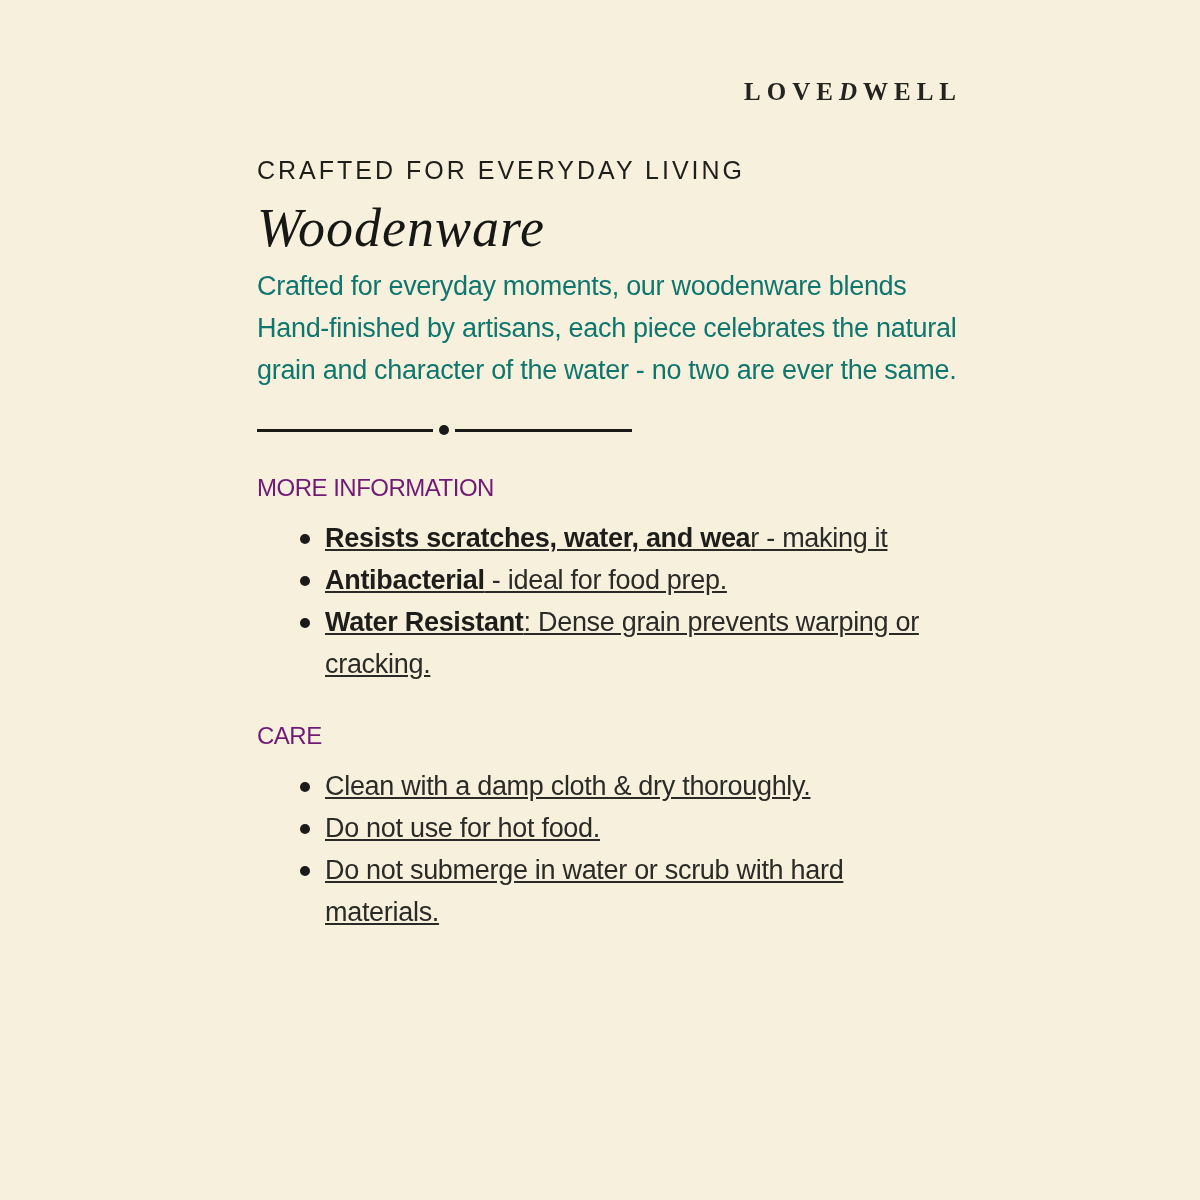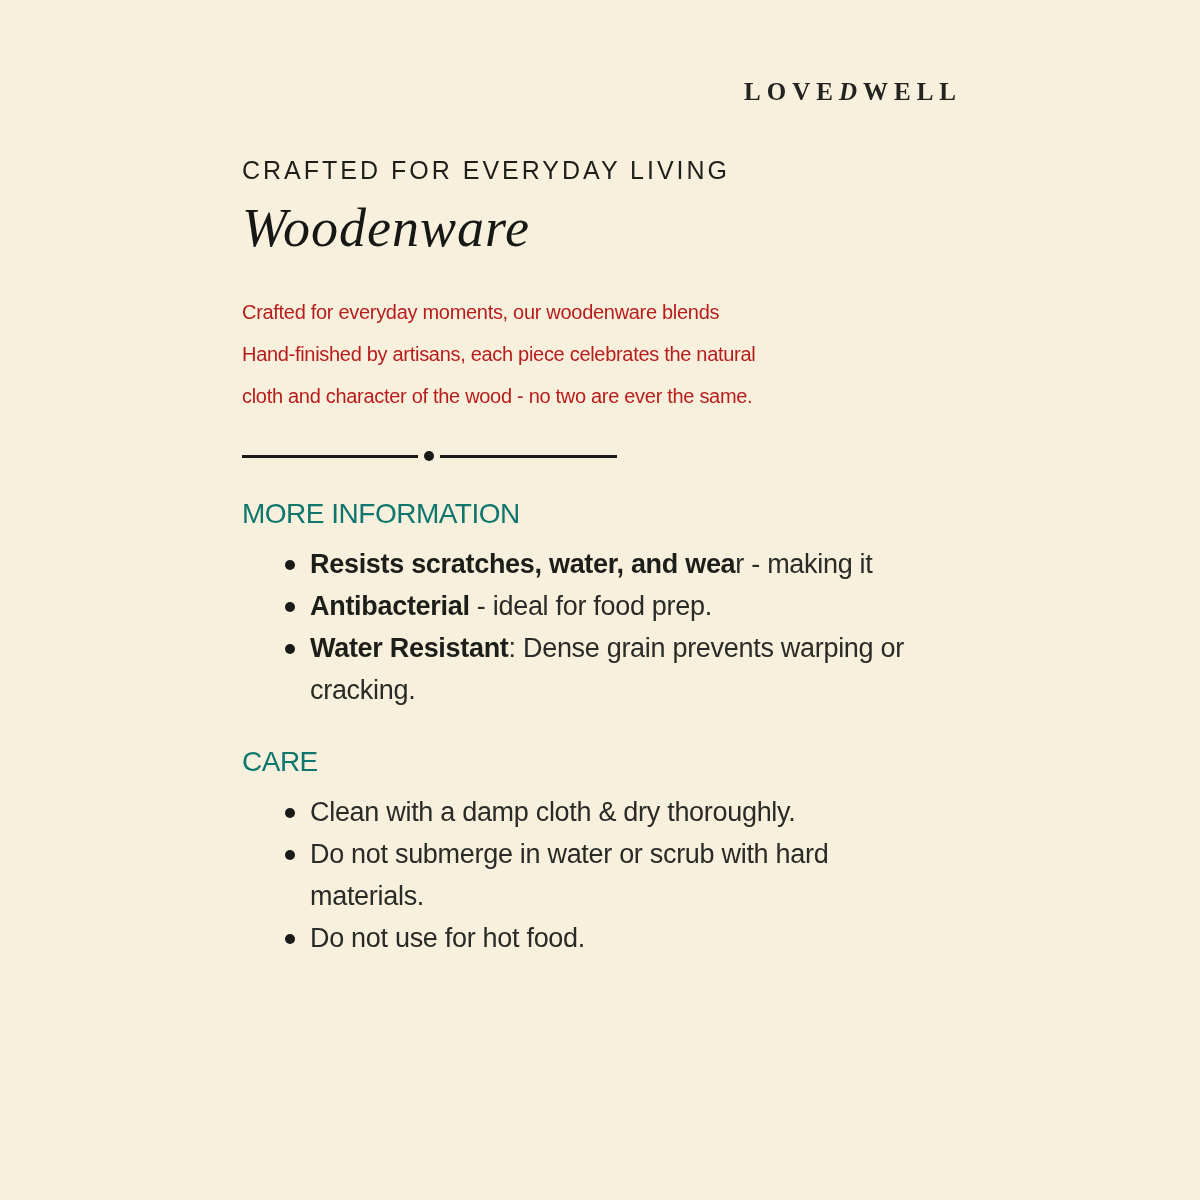--- a/index.html
+++ b/index.html
@@ -24,21 +24,21 @@
     font-family: "Liberation Serif", serif;
     font-weight: 700;
     font-size: 25px;
     letter-spacing: 6px;
     color: #23231f;
     white-space: nowrap;
   }
   .brand .it { font-style: italic; }
   .content {
     position: absolute;
-    left: 242px;
+    left: 257px;
     top: 0;
     width: 790px;
   }
   .eyebrow {
     margin-top: 157px;
     font-size: 25px;
     letter-spacing: 3px;
     line-height: 26px;
     color: #1e1e1b;
     white-space: nowrap;
@@ -48,25 +48,24 @@
     font-family: "Liberation Serif", serif;
     font-style: italic;
     font-weight: 500;
     font-size: 54px;
     line-height: 74px;
     letter-spacing: 1px;
     color: #171715;
     white-space: nowrap;
   }
   .intro {
-    margin-top: 26px;
-    font-size: 20px;
+    font-size: 27px;
     line-height: 42px;
     letter-spacing: -0.3px;
-    color: #b91c1c;
+    color: #0f766e;
   }
   .intro .line { white-space: nowrap; }
   .divider {
     margin-top: 34px;
     display: flex;
     align-items: center;
     height: 10px;
     width: 375px;
   }
   .divider .seg {
@@ -76,40 +75,41 @@
   .divider .seg.left  { width: 176px; }
   .divider .seg.right { width: 177px; }
   .divider .dot {
     width: 10px;
     height: 10px;
     border-radius: 50%;
     background: #1a1a18;
     margin: 0 6px;
   }
   .section-heading {
-    font-size: 28px;
+    font-size: 24px;
     line-height: 30px;
     letter-spacing: -0.5px;
-    color: #0f766e;
+    color: #701a75;
     white-space: nowrap;
   }
   .section-heading.first { margin-top: 38px; }
   .section-heading.second { margin-top: 36px; }
   .bullets {
     list-style: none;
     margin: 14px 0 0 0;
     padding: 0;
     font-size: 27px;
     line-height: 42px;
     letter-spacing: -0.3px;
     color: #2a2a27;
   }
   .bullets li {
     position: relative;
     padding-left: 68px;
+    text-decoration: underline;
   }
   .bullets li::before {
     content: "";
     position: absolute;
     left: 43px;
     top: 17px;
     width: 10px;
     height: 10px;
     border-radius: 50%;
     background: #1a1a18;
@@ -127,21 +127,21 @@
 
   <div class="content">
 
     <div class="eyebrow">CRAFTED FOR EVERYDAY LIVING</div>
 
     <div class="title">Woodenware</div>
 
     <div class="intro">
       <div class="line">Crafted for everyday moments, our woodenware blends</div>
       <div class="line">Hand-finished by artisans, each piece celebrates the natural</div>
-      <div class="line">cloth and character of the wood - no two are ever the same.</div>
+      <div class="line">grain and character of the water - no two are ever the same.</div>
     </div>
 
     <div class="divider">
       <span class="seg left"></span>
       <span class="dot"></span>
       <span class="seg right"></span>
     </div>
 
     <div class="section-heading first">MORE INFORMATION</div>
 
@@ -160,23 +160,23 @@
     </ul>
 
     <div class="section-heading second">CARE</div>
 
     <ul class="bullets">
       <li>
         <div class="l1"><span>Clean with a damp cloth &amp; dry thoroughly.</span></div>
 
       </li>
       <li>
+        <div class="l1"><span>Do not use for hot food.</span></div>
+
+      </li>
+      <li>
         <div class="l1"><span>Do not submerge in water or scrub with hard</span></div>
         <div class="l2">materials.</div>
-      </li>
-      <li>
-        <div class="l1"><span>Do not use for hot food.</span></div>
-
       </li>
     </ul>
 
   </div>
 </div>
 
 </body></html>

